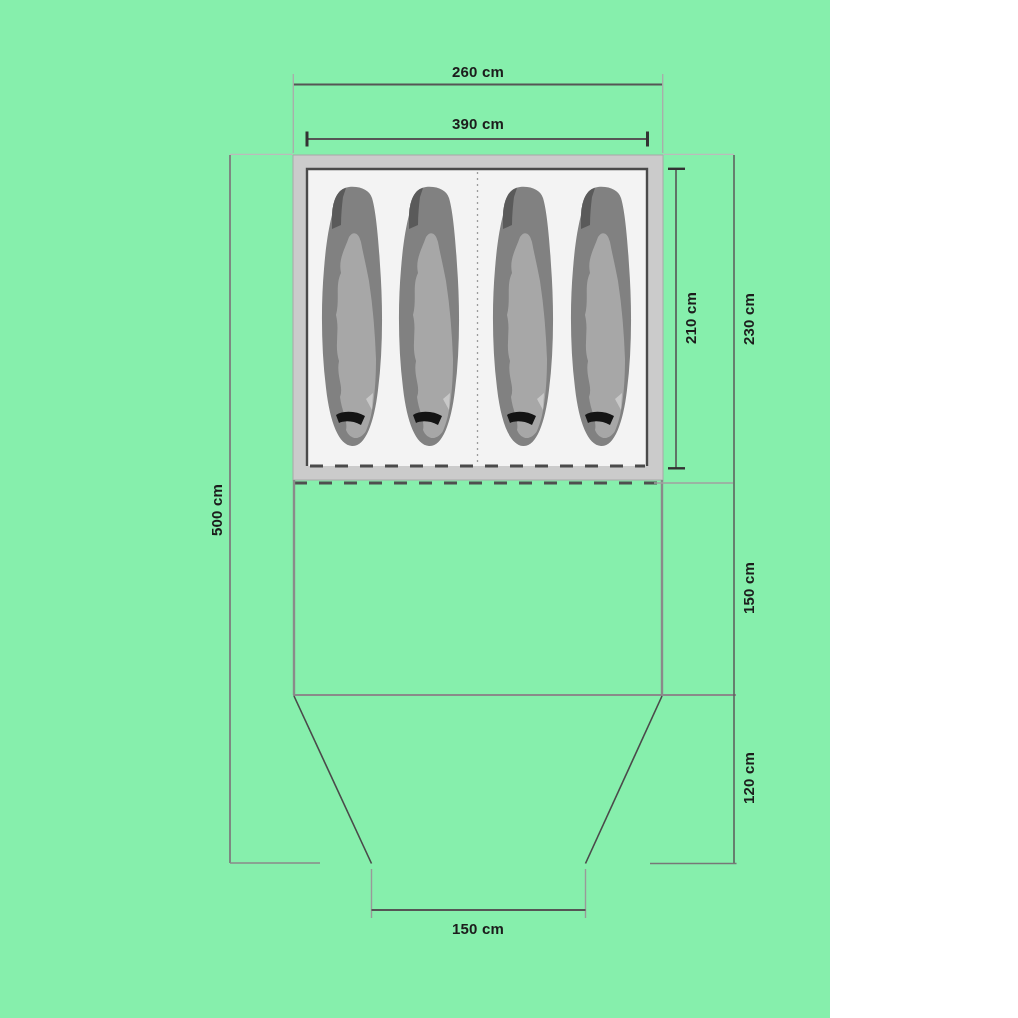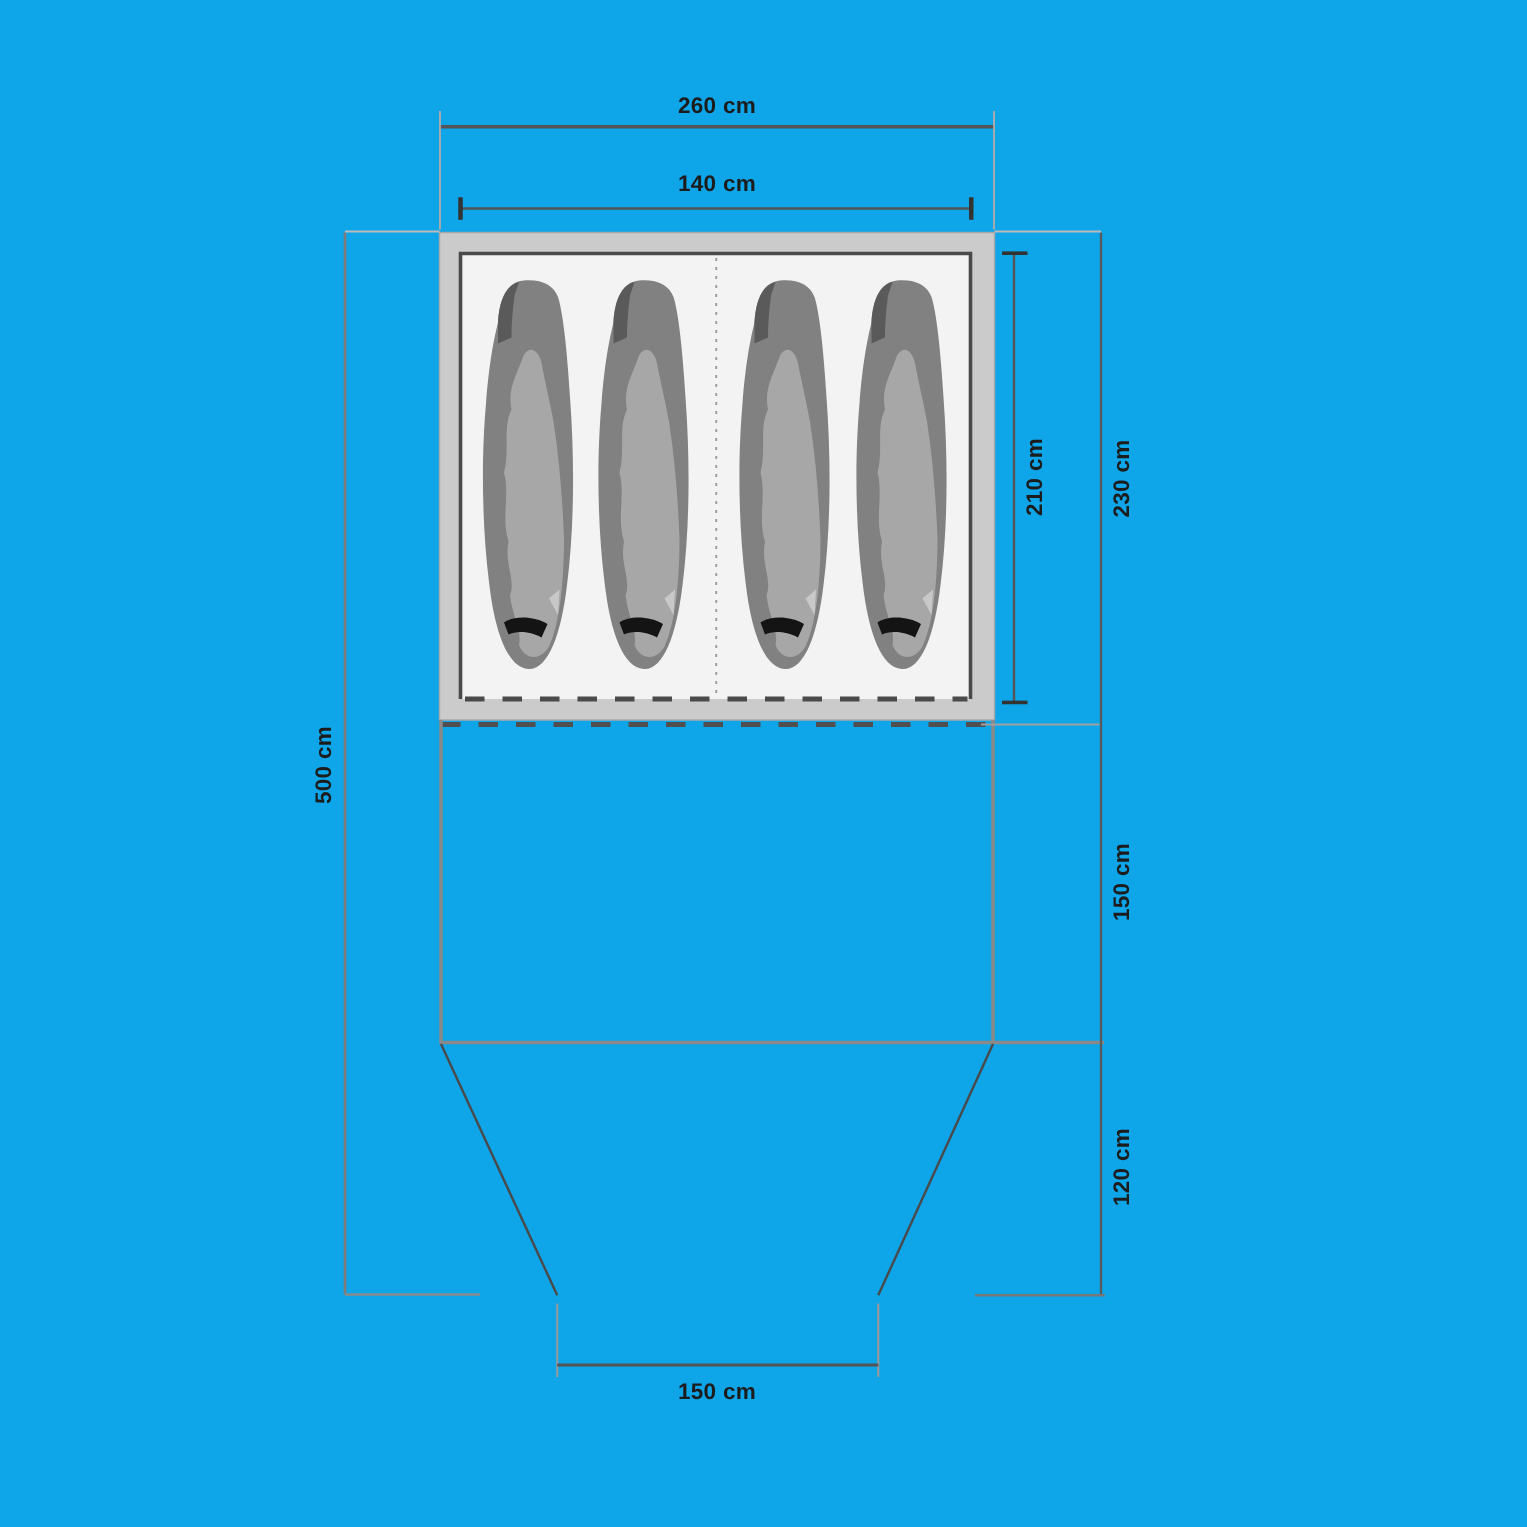--- a/index.html
+++ b/index.html
@@ -1,19 +1,19 @@
 <!DOCTYPE html>
 <html><head>
 <meta charset="utf-8">
 <style>
   html,body{margin:0;padding:0;background:#ffffff;}
   .stage{
     position:relative;
-    width:1018px;height:1018px;
-    background:#0ea5e9;
+    width:830px;height:1018px;
+    background:#86efac;
     font-family:"Liberation Sans", sans-serif;
     overflow:hidden;
   }
   .stage svg{position:absolute;left:0;top:0;}
   .dim-label{
     position:absolute;
     font-family:"Liberation Sans", sans-serif;
     font-size:15px;
     font-weight:700;
     color:#1c1c1c;
@@ -82,21 +82,21 @@
     <line x1="676" y1="169" x2="676" y2="468" stroke="#555555" stroke-width="1.6"></line>
     <line x1="668" y1="168.8" x2="685" y2="168.8" stroke="#333333" stroke-width="2.4"></line>
     <line x1="668" y1="468.3" x2="685" y2="468.3" stroke="#333333" stroke-width="2.4"></line>
 
     <line x1="371.5" y1="869" x2="371.5" y2="918" stroke="#999999" stroke-width="1.4"></line>
     <line x1="585.5" y1="869" x2="585.5" y2="918" stroke="#999999" stroke-width="1.4"></line>
     <line x1="371.5" y1="910" x2="585.5" y2="910" stroke="#555555" stroke-width="2"></line>
   </svg>
 
   <div class="dim-label h" style="left:478px;top:71px;">260 cm</div>
-  <div class="dim-label h" style="left:478px;top:123px;">140 cm</div>
+  <div class="dim-label h" style="left:478px;top:123px;">390 cm</div>
   <div class="dim-label v" style="left:690px;top:318px;">210 cm</div>
   <div class="dim-label v" style="left:748px;top:319px;">230 cm</div>
   <div class="dim-label v" style="left:216px;top:510px;">500 cm</div>
   <div class="dim-label v" style="left:748px;top:588px;">150 cm</div>
   <div class="dim-label v" style="left:748px;top:778px;">120 cm</div>
   <div class="dim-label h" style="left:478px;top:928px;">150 cm</div>
 
 </div>
 
 </body></html>

